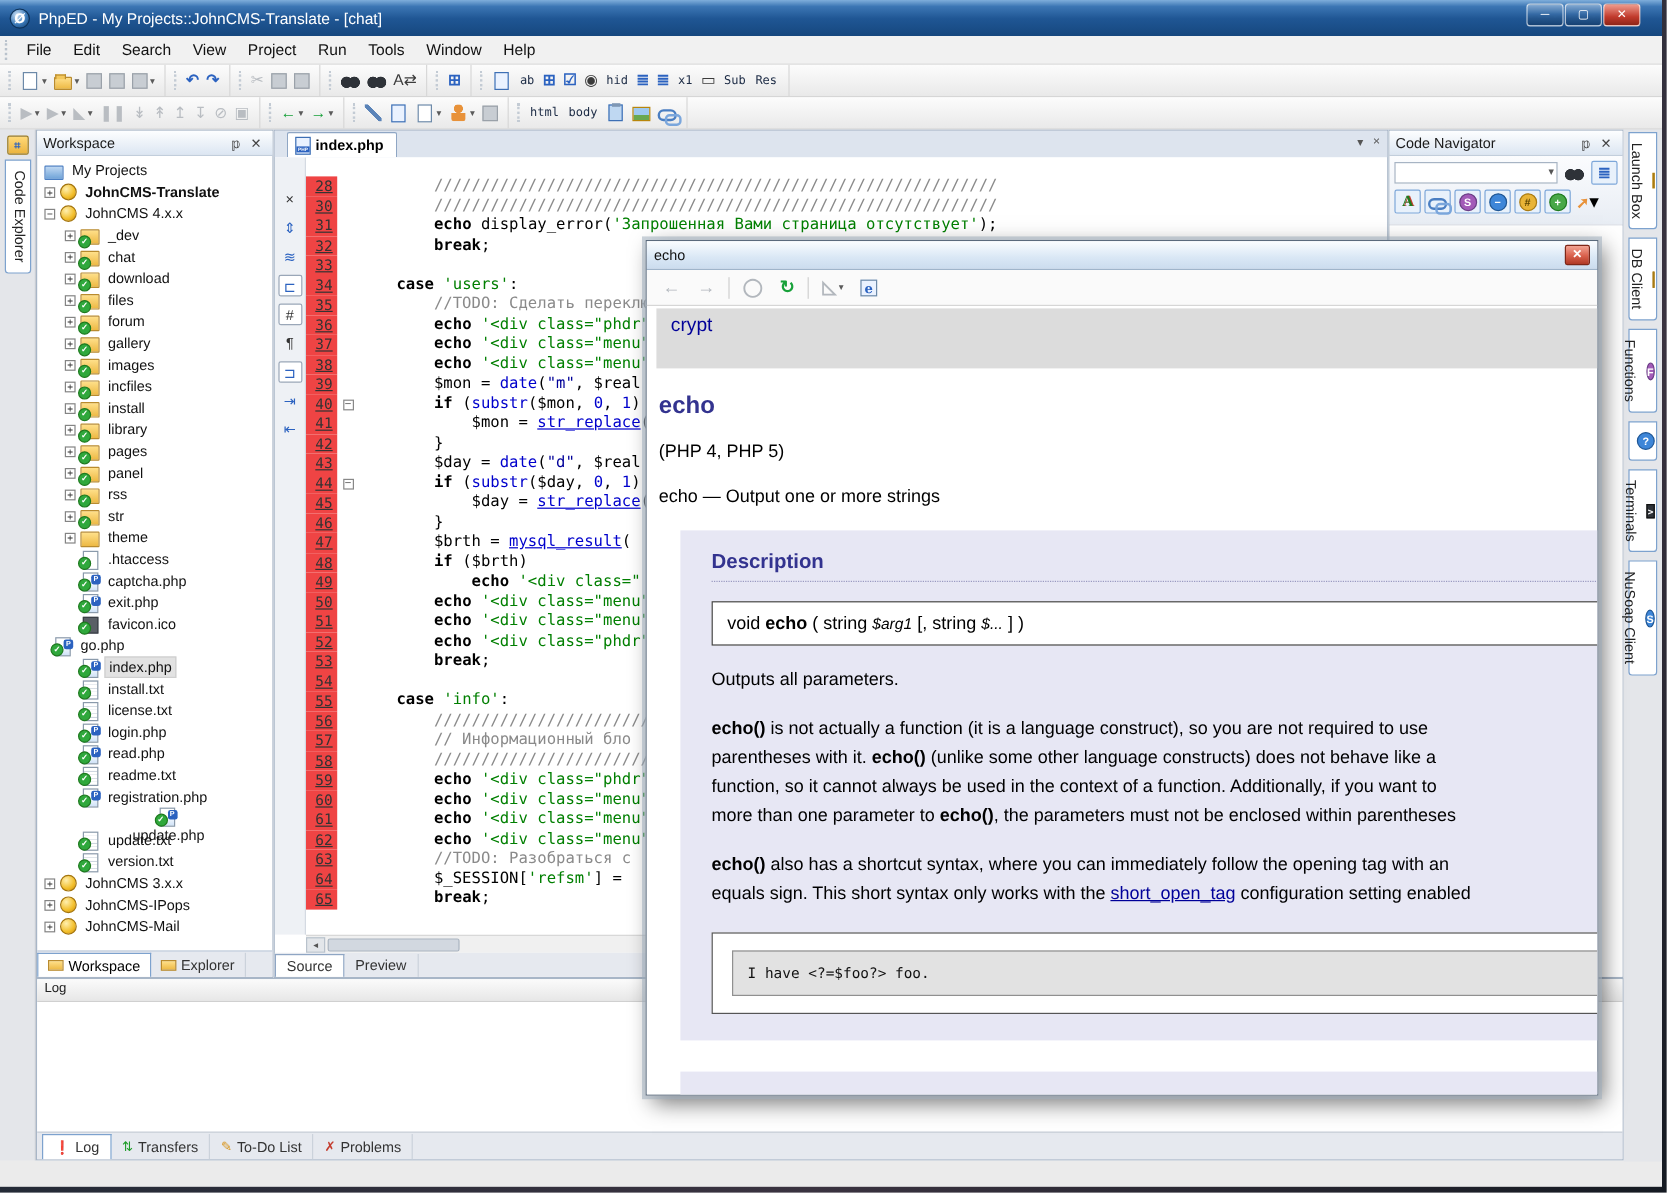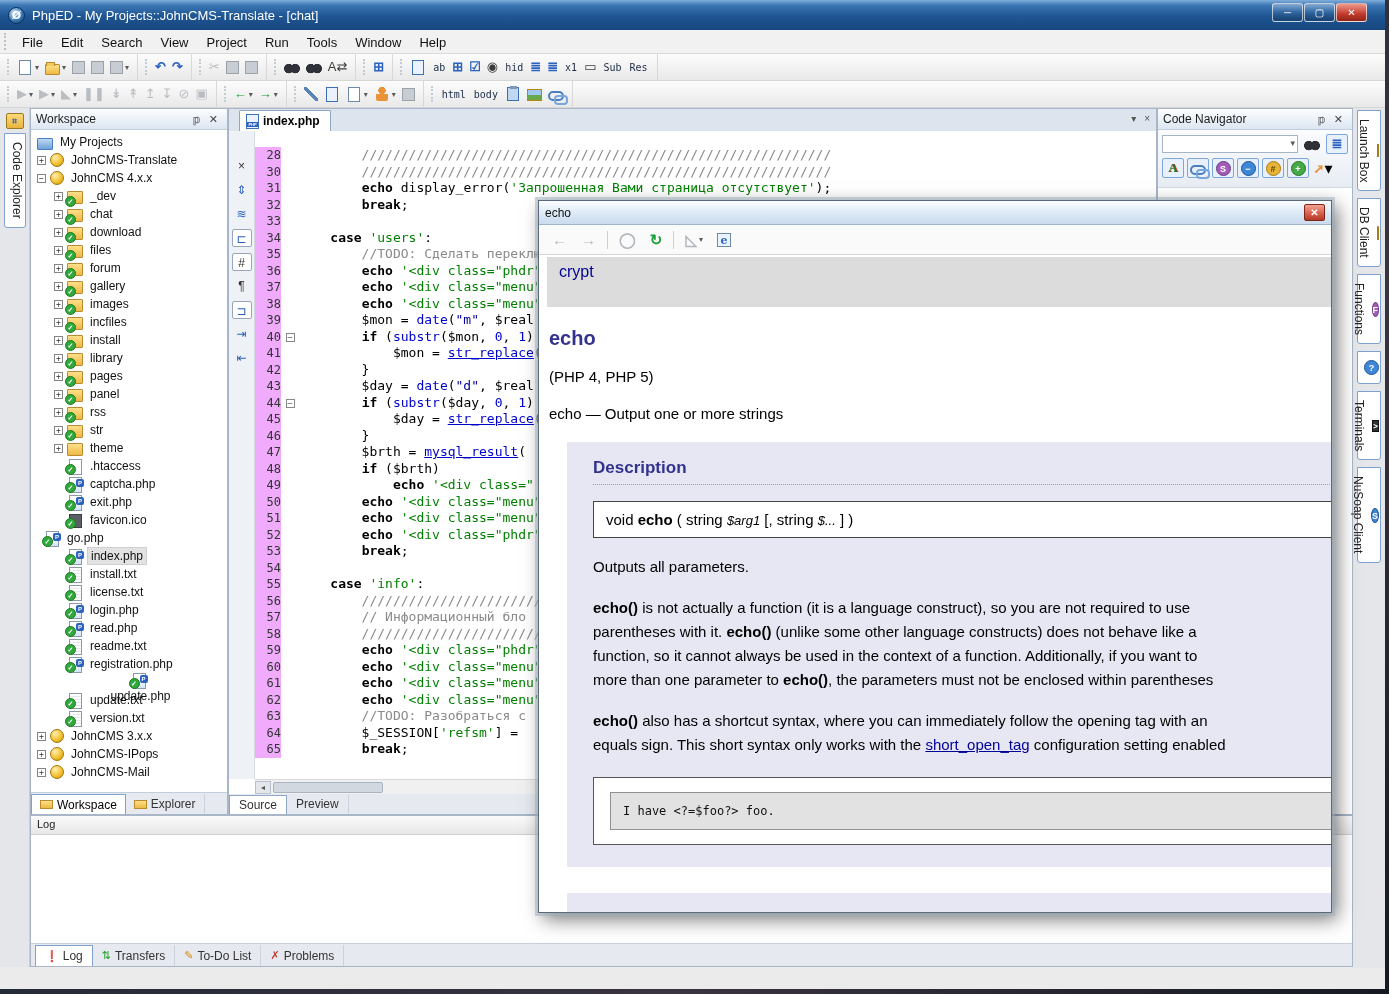--- a/index.html
+++ b/index.html
@@ -69,21 +69,21 @@
   
   .workspace{position:absolute;left:30px;top:108px;width:198px;height:707px;background:#fff;border:1px solid #A8B6C7;display:flex;flex-direction:column;}
   .phead{height:21px;background:linear-gradient(180deg,#FDFEFF,#DCE6F2);border-bottom:1px solid #C2CEDC;display:flex;align-items:center;font-size:12px;color:#1b1b1b;padding:0 5px;flex:none;}
   .phead .sp{flex:1;}
   .pin{font-size:11px;color:#444;padding:0 4px;}
   .xbt{font-size:11px;color:#444;padding:0 4px;}
   .tree{flex:1;overflow:hidden;padding-top:3px;}
   .trow{display:flex;align-items:center;height:18px;font-size:12px;color:#111;white-space:nowrap;}
   .trow .lbl{padding:1px 3px;}
   .trow.sel .lbl{background:#E2E2E2;border:1px solid #cfcfcf;}
-  .trow.bold .lbl{font-weight:normal;}
+  .trow.bold .lbl{font-weight:bold;}
   .exp{width:9px;height:9px;flex:none;border:1px solid #848484;background:#fff;font:8px/7px "DejaVu Sans Mono",monospace;color:#333;text-align:center;margin-right:4px;}
   .tsp{width:13px;flex:none;}
   .ti{width:16px;height:15px;flex:none;position:relative;margin-right:4px;}
   .ti.globe{width:14px;height:14px;border-radius:50%;background:radial-gradient(circle at 35% 30%,#FFEFAE,#F2BE2A 60%,#C88A10);border:1px solid #A4750E;}
   .ti.projects{top:1px;}
   .ti.projects::before{content:"";position:absolute;left:0;top:2px;width:14px;height:10px;background:linear-gradient(#BFD8F2,#6FA3D8);border:1px solid #4A7EC2;border-radius:1px;}
   .ti.folder,.ti.folderplain{top:2px;}
   .ti.folder::before,.ti.folderplain::before{content:"";position:absolute;left:0;top:0;width:14px;height:11px;background:linear-gradient(#FFE08A,#EDB944);border:1px solid #B98B2E;border-radius:1px;}
   .ti.php::before,.ti.txt::before,.ti.file::before{content:"";position:absolute;left:2px;top:0;width:11px;height:14px;background:#fff;border:1px solid #8A9AAB;}
   .ti.php::before{background:linear-gradient(#fff 40%,#CFE2F7);}
@@ -102,21 +102,21 @@
   .etab{display:flex;align-items:center;gap:4px;height:21px;padding:0 10px 0 6px;background:#fff;border:1px solid #8FA6C4;border-bottom:none;font-size:12px;font-weight:bold;color:#000;margin-left:10px;border-radius:2px 2px 0 0;}
   .phpic{width:13px;height:15px;background:#EAF2FF;border:1px solid #3D6FB4;position:relative;}
   .phpic::after{content:"PHP";position:absolute;left:0;bottom:1px;width:11px;font:bold 4px/5px sans-serif;color:#fff;background:#2B62C0;text-align:center;}
   .etab-ctrl{position:absolute;right:6px;top:4px;display:flex;gap:8px;font-size:10px;color:#555;}
   .ebody{flex:1;display:flex;overflow:hidden;}
   .sidestrip{width:26px;background:#EEF1F5;border-right:1px solid #D4DAE2;padding-top:26px;display:flex;flex-direction:column;align-items:center;gap:6px;flex:none;}
   .sbtn{width:20px;height:18px;font-size:12px;line-height:18px;text-align:center;color:#333;}
   .sbtn.blue{color:#2B62C0;} .sbtn.pressed{border:1px solid #9AA7B8;background:#fff;border-radius:2px;}
   .codewrap{flex:1;overflow:hidden;padding-top:16px;font-family:"DejaVu Sans Mono",monospace;font-size:13px;}
   .codeline{display:flex;height:16.5px;line-height:16.5px;white-space:pre;}
-  .ln{width:26px;flex:none;background:#f0abfc;color:#333;text-align:right;padding-left:4px;font-size:12px;}
+  .ln{width:26px;flex:none;background:#ef4444;color:#333;text-align:center;padding-left:4px;font-size:12px;text-decoration:underline;}
   .fold{width:18px;flex:none;text-align:center;color:#666;font-size:9px;}
   .fbox{display:inline-block;width:9px;height:9px;border:1px solid #888;line-height:7px;background:#fff;}
   .ctext{flex:1;color:#000;overflow:hidden;}
   .tk-k{font-weight:bold;color:#000;}
   .tk-s{color:#007F00;}
   .tk-d{color:#000099;}
   .tk-f{color:#0000CC;}
   .tk-fu{color:#0000CC;text-decoration:underline;}
   .tk-c{color:#8A8A8A;}
   .tk-n{color:#0000CC;}

